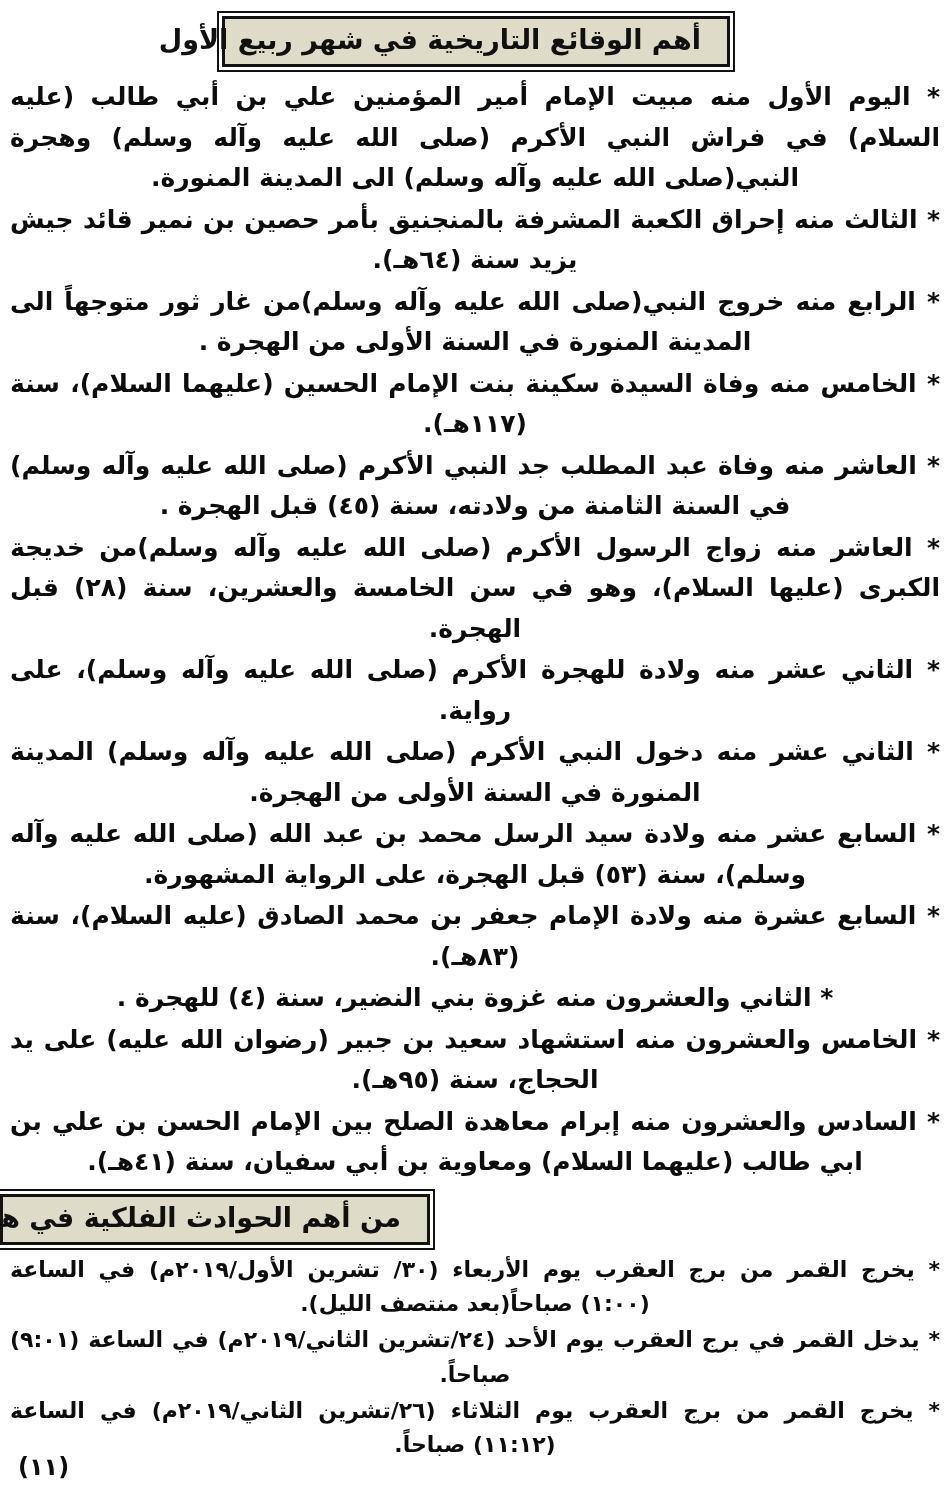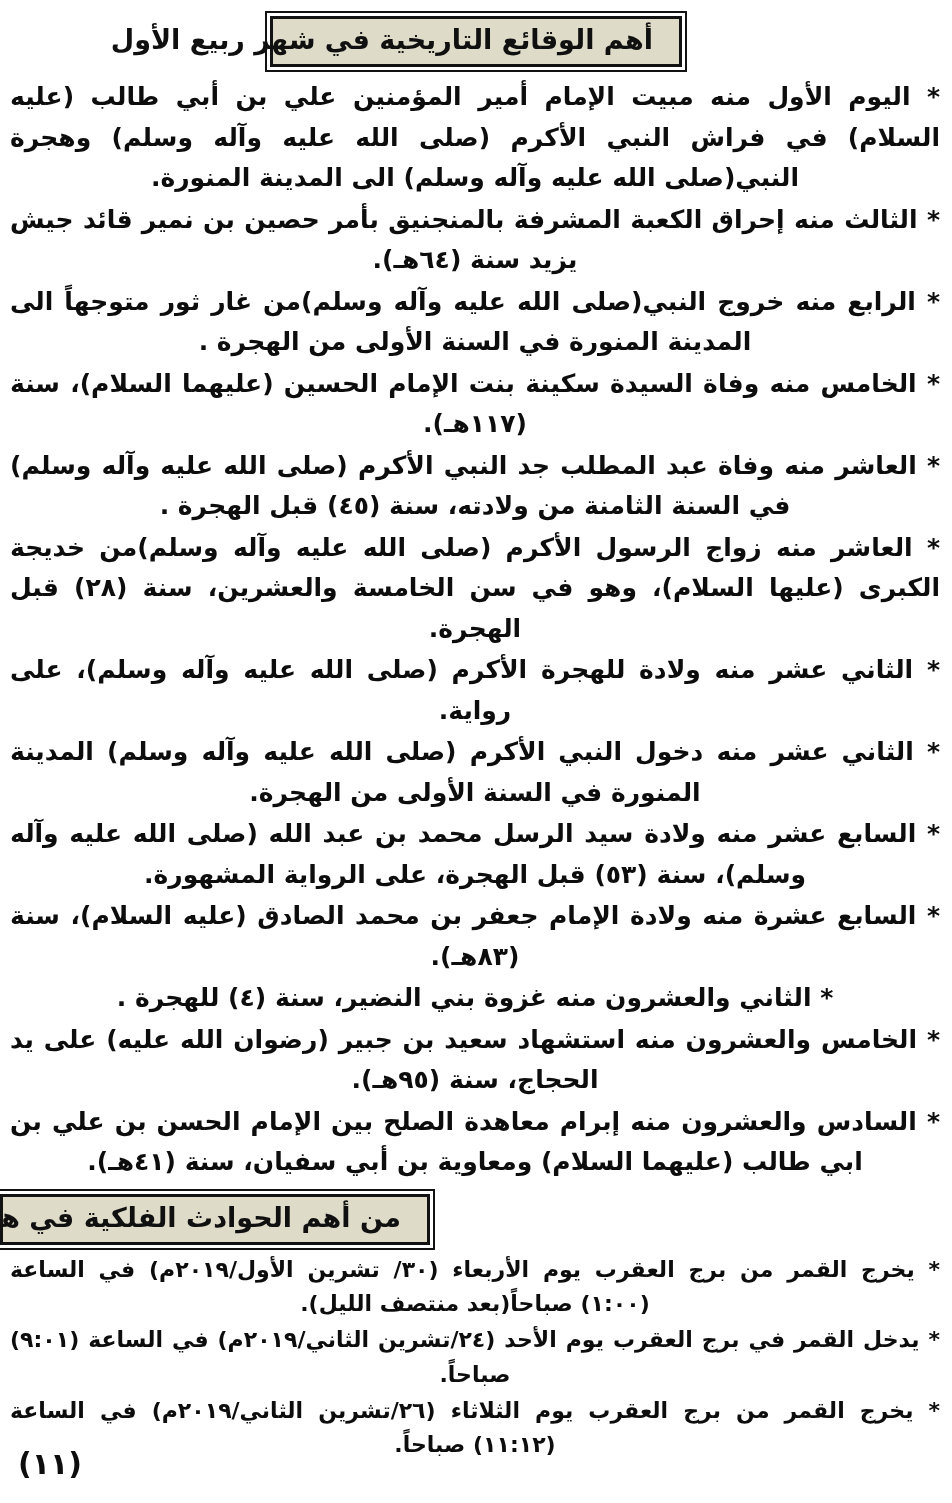--- a/index.html
+++ b/index.html
@@ -46,21 +46,21 @@
   }
   .title-box .title-text {
     font-family: "DejaVu Sans", "Liberation Sans", sans-serif;
     font-weight: bold;
     font-size: 27px;
     line-height: 1.15;
     color: #101010;
     white-space: nowrap;
     display: block;
   }
-  #main-title-box { width: 412px; }
+  #main-title-box { width: 508px; }
   #astro-title-box { width: 430px; }
 
   
   .events-list {
     margin: 0;
     padding: 0;
     list-style: none;
     direction: rtl;
   }
   .event-item {
@@ -83,21 +83,21 @@
     line-height: 1.58;
   }
 
   
   .page-number {
     position: absolute;
     left: 18px;
     bottom: 22px;
     font-family: "DejaVu Sans", "Liberation Sans", sans-serif;
     font-weight: bold;
-    font-size: 30px;
+    font-size: 24px;
     color: #0d0d0d;
     direction: rtl;
   }
 </style>
 </head>
 <body>
 
 <div class="page">
 
   <div class="title-box-wrap">

